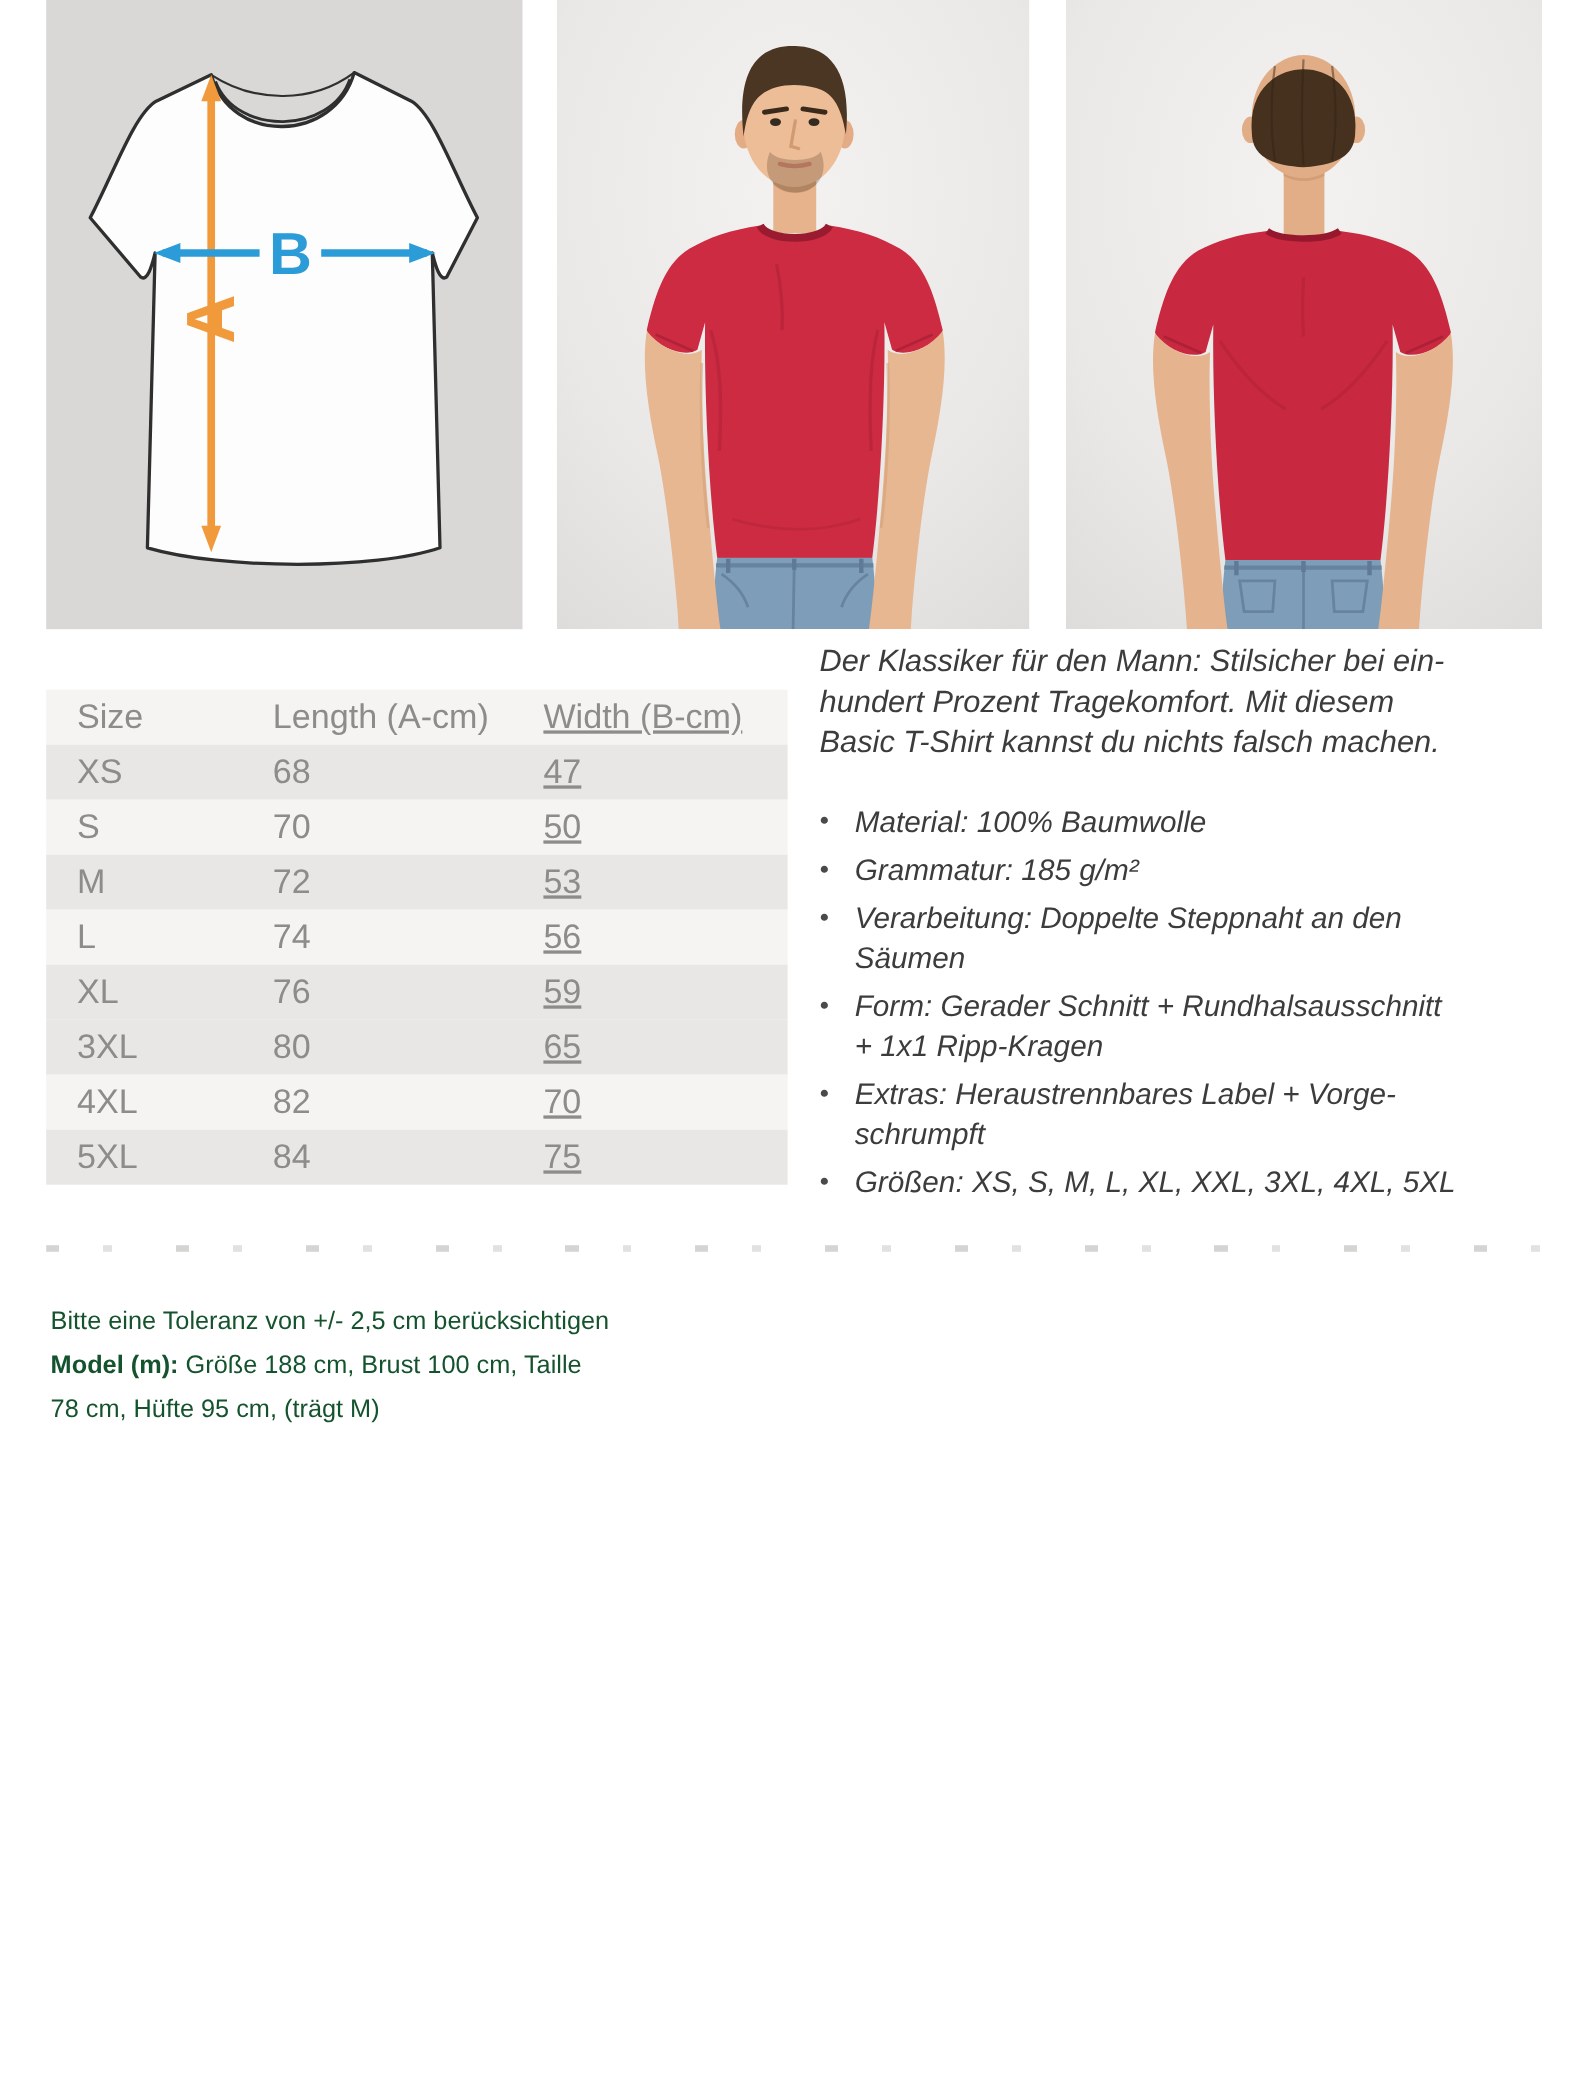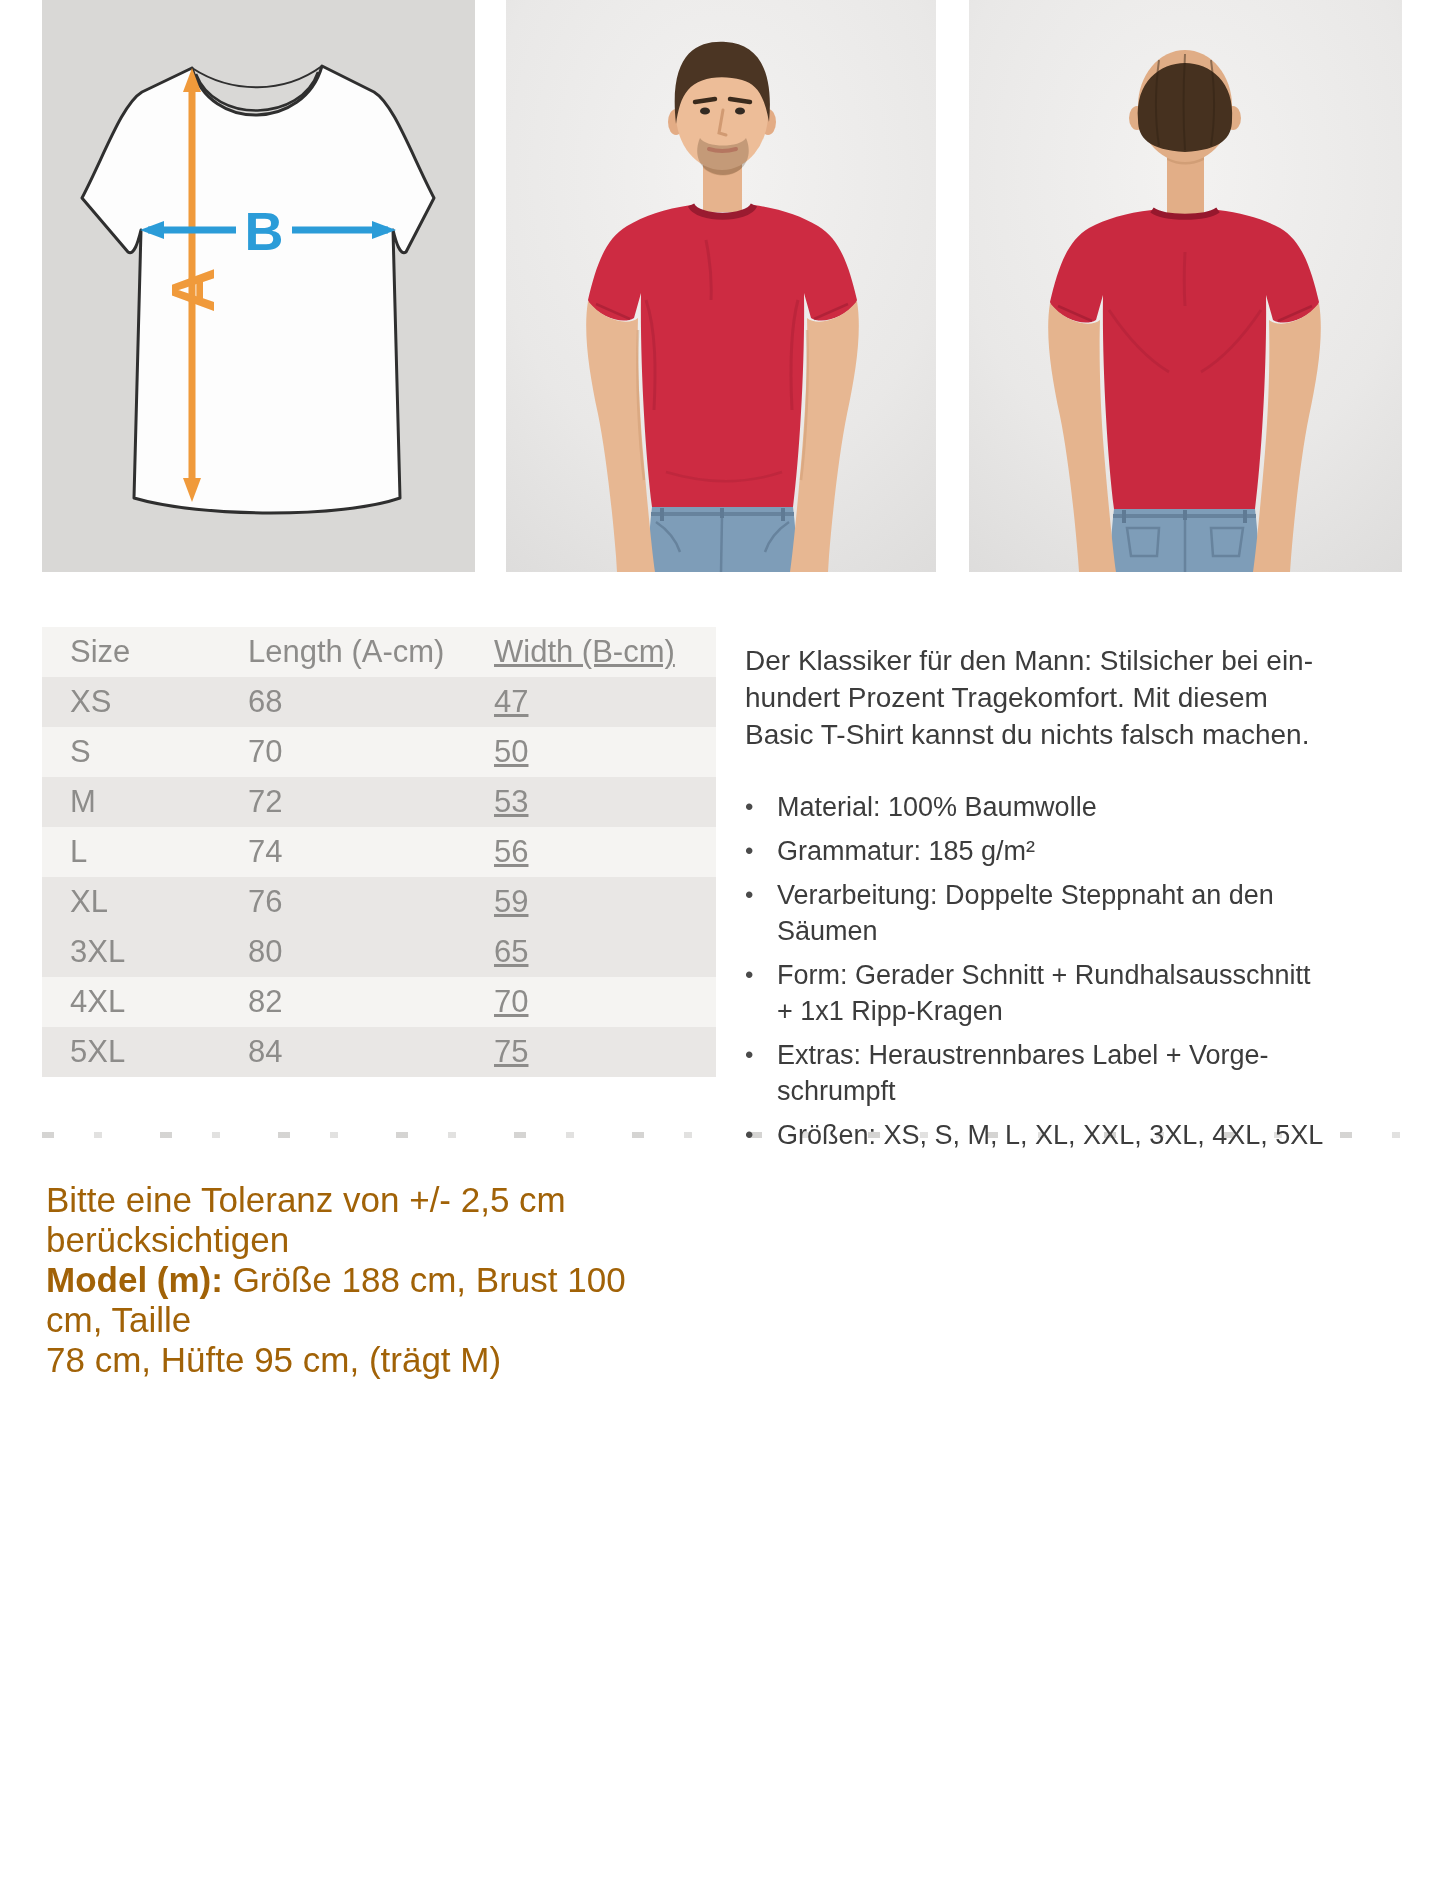--- a/index.html
+++ b/index.html
@@ -22,30 +22,30 @@
   .rA { background:#e9e7e5;padding-left:48px; }
   .rB { background:#f5f4f2; }
 
   
   .artifact { position:absolute; left:42px; top:1132px; width:1392px; height:6px;
     background: repeating-linear-gradient(90deg,
        rgba(150,148,144,0.40) 0 12px, transparent 12px 52px,
        rgba(150,148,144,0.28) 52px 60px, transparent 60px 118px); }
 
   
-  .desc { position:absolute; left:745px; top:642px; width:640px; color:#3c3c3c; }
+  .desc { position:absolute; left:745px; top:582px; width:640px; color:#3c3c3c;font-style:italic; }
   .desc-intro { margin:0; font-size:28px; line-height:37px; white-space:pre-line; }
   .features { margin-top:36px; }
   .feature { display:flex; margin-bottom:8px; }
   .f-dot  { width:32px; flex:0 0 32px; font-size:24px; line-height:36px; color:#4a4a4a; }
   .f-text { font-size:27px; line-height:36px; white-space:pre-line; }
 
   
   .notes { position:absolute; left:46px; top:1180px; width:610px;
-           font-size:35px; line-height:40px; color:#a16207; }
+           font-size:23px; line-height:40px; color:#14532d; }
   .notes p { margin:0; }
   .model-label { font-weight:bold; }
   .model-rest  { white-space:pre-line; }
 </style>
 </head>
 <body>
 
 <div class="panel" id="panel-diagram">
   <svg viewBox="0 0 433 572" width="433" height="572">
 

